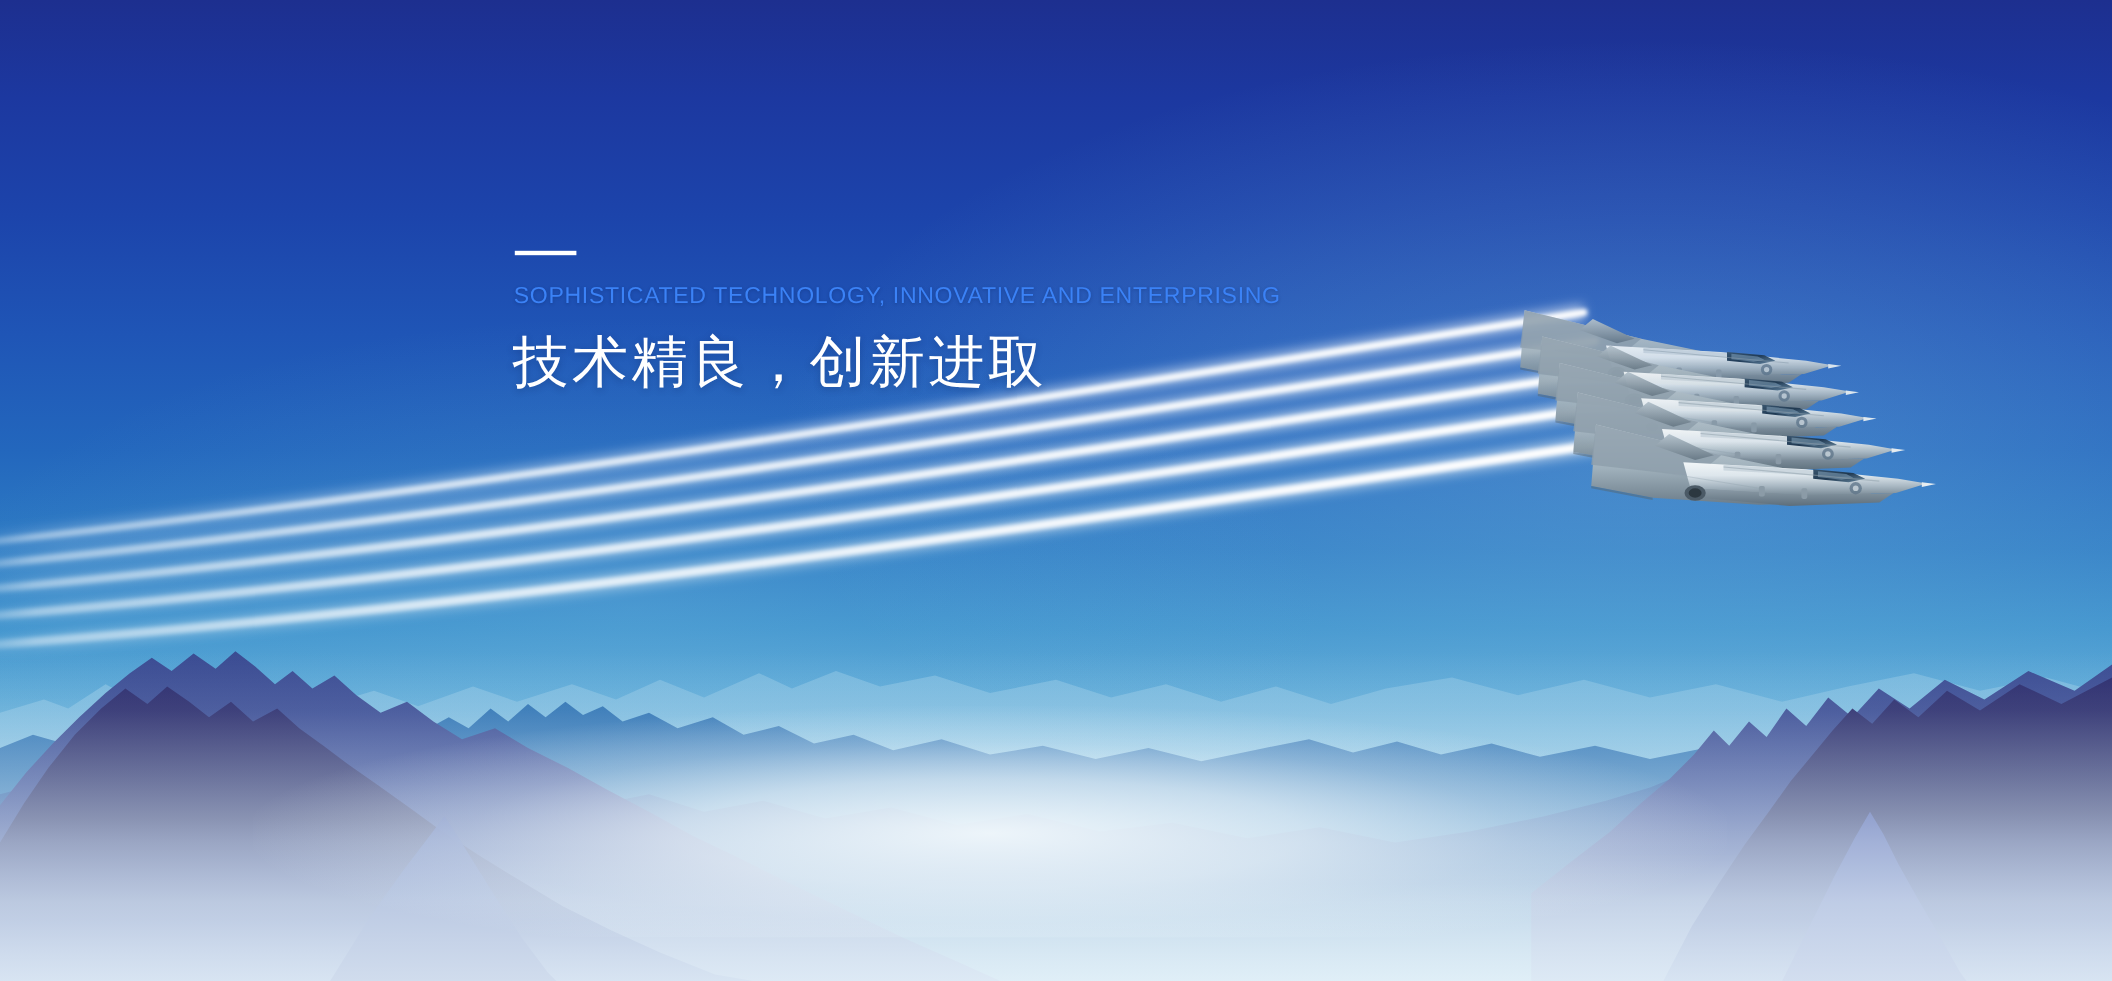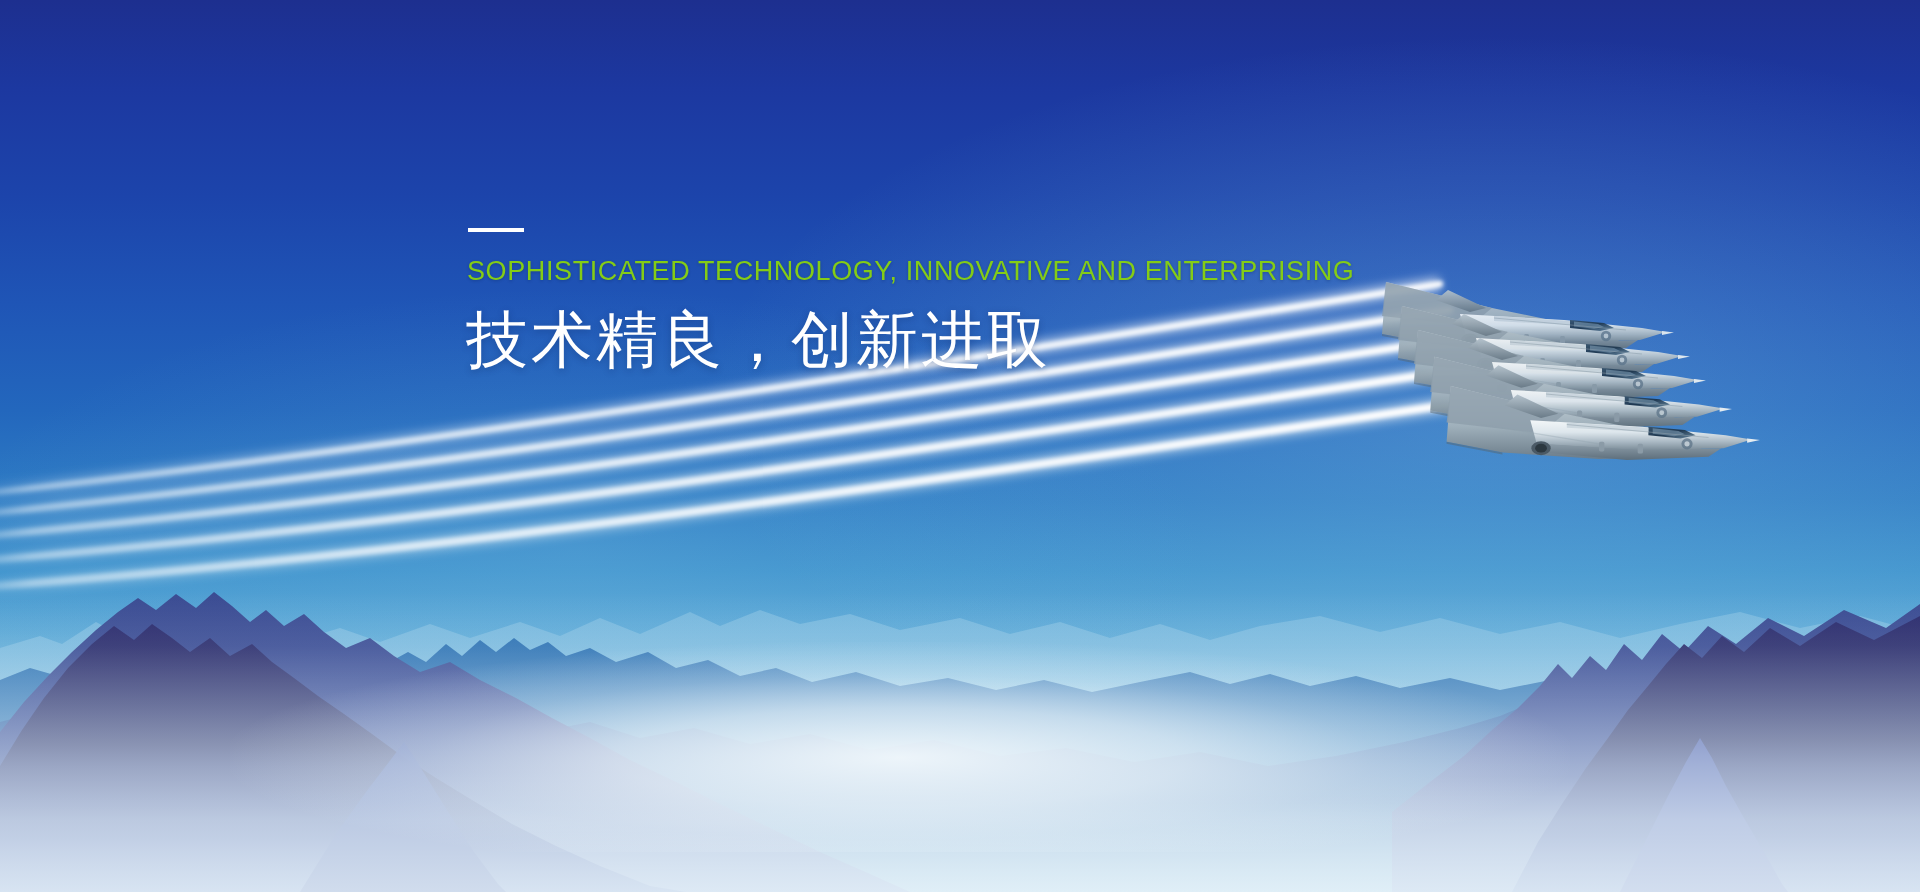--- a/index.html
+++ b/index.html
@@ -87,32 +87,32 @@
     position:absolute;
     left:466px;top:228px;
     width:900px;
   }
   .rule{
     width:56px;height:4px;
     background:#ffffff;
     margin:0 0 26px 2px;
   }
   .eyebrow{
-    color:#84cc16;
-    font-size:27px;
+    color:#3b82f6;
+    font-size:21px;
     letter-spacing:.6px;
     line-height:1;
     font-weight:400;
     white-space:nowrap;
     margin:0 0 22px 1px;
     text-shadow:0 1px 3px rgba(10,30,80,.30);
   }
   .headline{
     color:#ffffff;
-    font-size:62px;
+    font-size:51px;
     line-height:1.08;
     font-weight:400;
     letter-spacing:3px;
     white-space:nowrap;
     margin:0;
     text-shadow:0 2px 7px rgba(10,30,80,.28);
   }
 </style>
 </head>
 <body>

